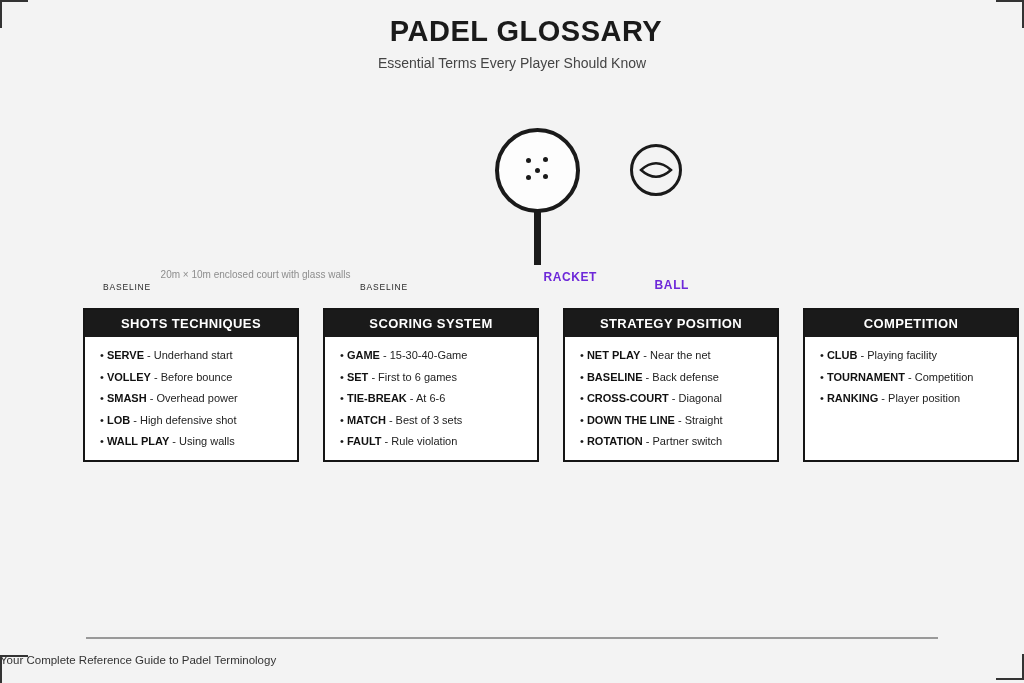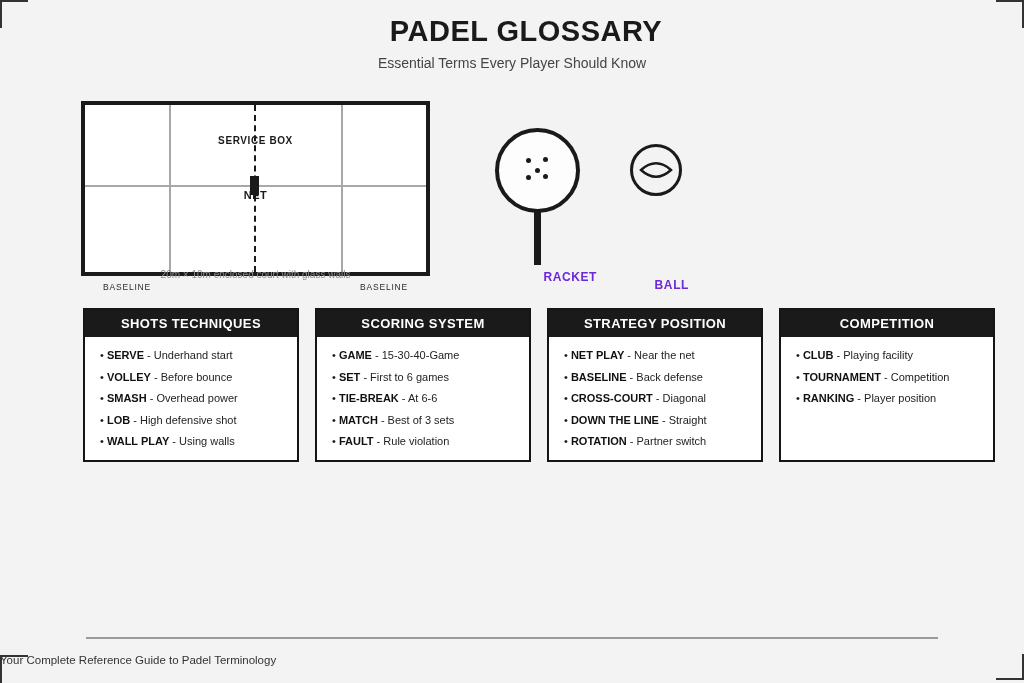--- a/index.html
+++ b/index.html
@@ -101,21 +101,21 @@
   .equip-label.ball { left: 569px; margin-top: 8px; }
   .ball-circle {
     position: absolute; left: 630px; top: 144px; width: 52px; height: 52px;
     border: 3px solid #1a1a1a; border-radius: 50%; box-sizing: border-box;
   }
   .ball-circle svg { position: absolute; left: 6px; top: 14px; }
 
   
   .cards-row {
     position: absolute; left: 83px; top: 308px;
-    display: flex; gap: 16px;
+    display: flex; gap: 24px;
   }
   .card {
     width: 216px; height: 154px; box-sizing: border-box;
     background: #fff; border: 2px solid #151515;
   }
   .card-header {
     background: #1a1a1a; color: #fff; height: 27px; line-height: 27px;
     text-align: center; font-size: 13px; font-weight: bold; letter-spacing: 0.4px;
   }
   .card-body { padding: 8px 6px 0 15px; }
@@ -139,31 +139,20 @@
 <div class="page">
 
   <div class="corner tl"></div>
   <div class="corner tr"></div>
   <div class="corner bl"></div>
   <div class="corner br"></div>
 
   <div class="title">PADEL GLOSSARY</div>
   <div class="subtitle">Essential Terms Every Player Should Know</div>
 
-  <div class="court">
-    <div class="court-inner">
-      <div class="vline v1"></div>
-      <div class="vline v2"></div>
-      <div class="hline"></div>
-      <div class="center-dash"></div>
-      <div class="service-box-label">SERVICE BOX</div>
-      <div class="net-rect"></div>
-      <div class="net-label">NET</div>
-    </div>
-  </div>
   <div class="court-caption">20m × 10m enclosed court with glass walls</div>
   <div class="baseline-label left">BASELINE</div>
   <div class="baseline-label right">BASELINE</div>
 
   <div class="racket-head">
     <div class="dot d1"></div>
     <div class="dot d2"></div>
     <div class="dot d3"></div>
     <div class="dot d4"></div>
     <div class="dot d5"></div>

